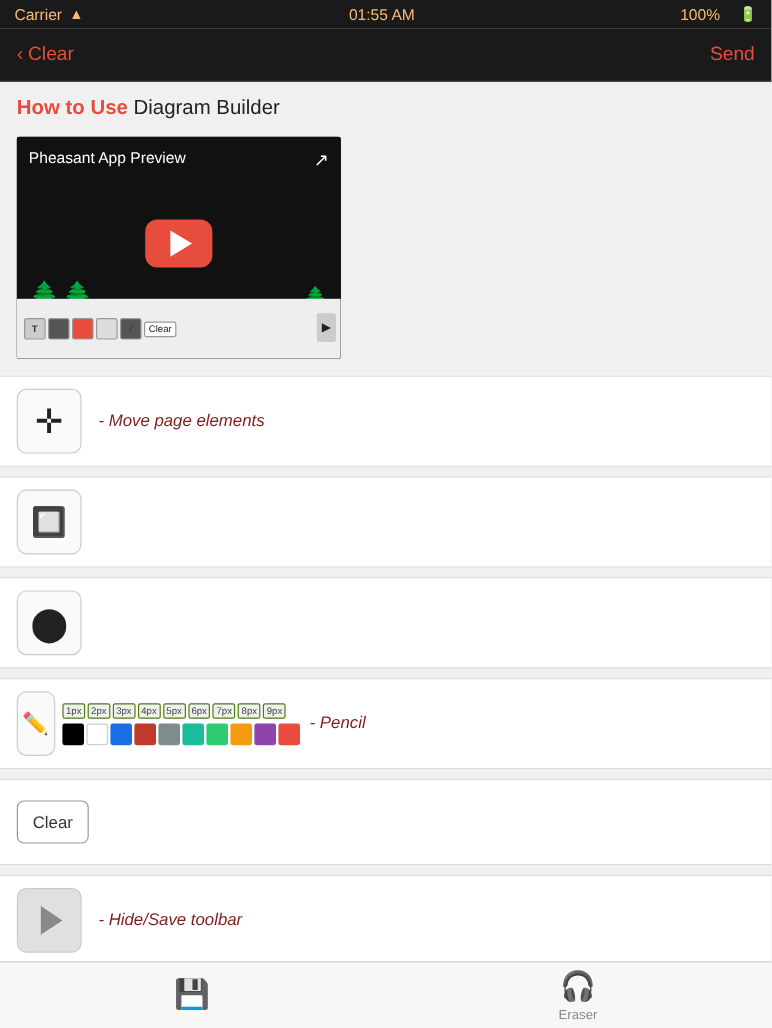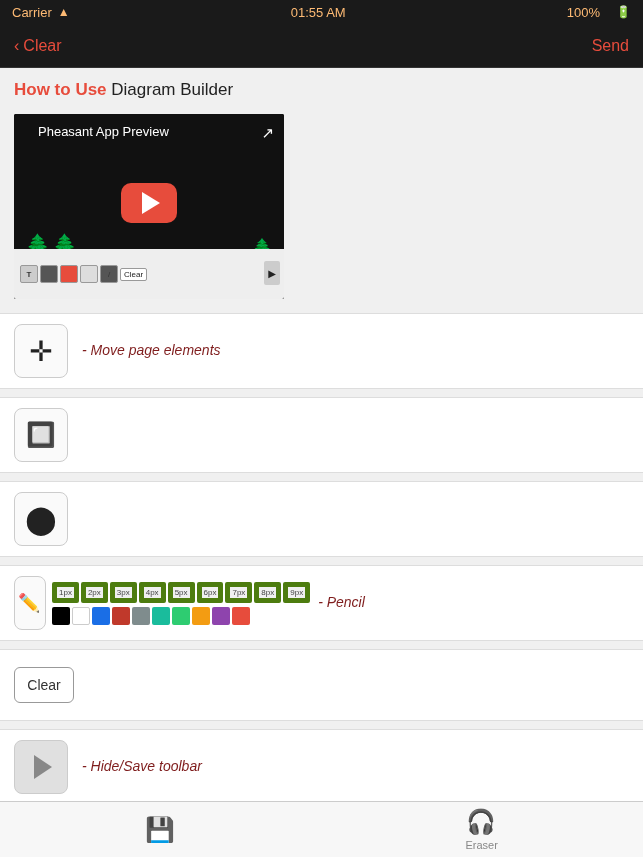--- a/index.html
+++ b/index.html
@@ -68,21 +68,21 @@
       width: 270px;
       height: 185px;
       background: #000;
       position: relative;
       border-radius: 2px;
       overflow: hidden;
     }
     .video-title {
       position: absolute;
       top: 10px;
-      left: 24px;
+      left: 10px;
       color: #fff;
       font-size: 13px;
       font-weight: 500;
       z-index: 2;
     }
     .video-share-icon {
       position: absolute;
       top: 10px;
       right: 10px;
       color: #fff;
@@ -227,21 +227,21 @@
       gap: 4px;
       flex-shrink: 0;
     }
     .px-row {
       display: flex;
       gap: 2px;
     }
     .px-label {
       font-size: 8px;
       background: #f0f0f0;
-      border: 5px solid #4d7c0f;
+      border: 1px solid #4d7c0f;
       border-radius: 2px;
       padding: 1px 2px;
       color: #444;
       font-weight: 500;
     }
     .color-swatch-row {
       display: flex;
       gap: 2px;
     }
     .swatch {

